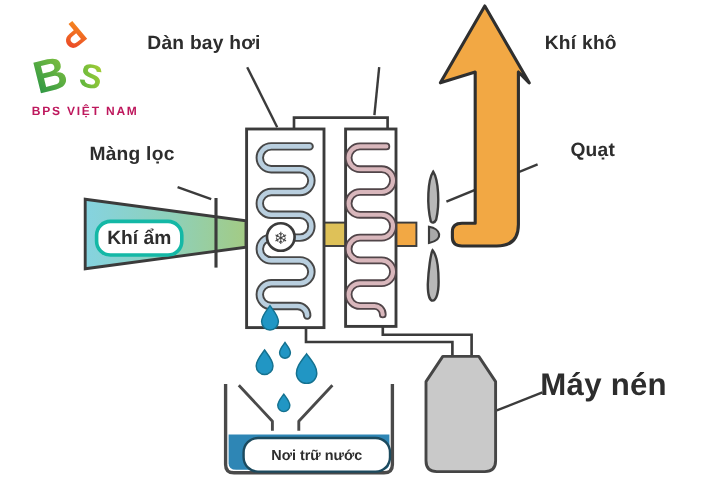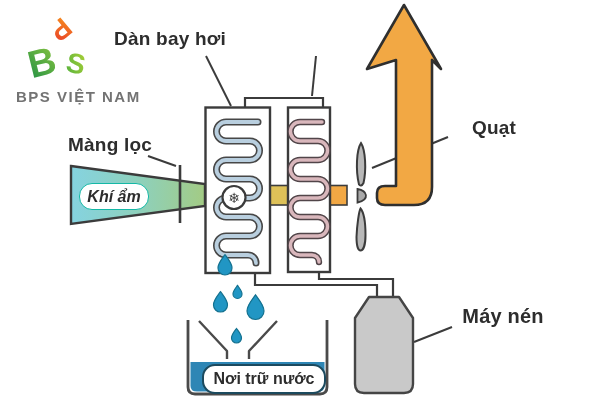--- a/index.html
+++ b/index.html
@@ -1,27 +1,27 @@
 <!DOCTYPE html>
 <html><head>
 <meta charset="utf-8">
 <style>
   html,body{margin:0;padding:0;background:#fff;}
   #stage{position:relative;width:600px;height:400px;background:#ffffff;overflow:hidden;
          font-family:"Liberation Sans", sans-serif;}
   #diagram-svg{position:absolute;left:0;top:0;}
   .lbl{position:absolute;transform:translateX(-50%);white-space:nowrap;
-       font-weight:700;font-size:19px;color:#2d2d2d;letter-spacing:.2px;z-index:3;}
-  .lbl-big{font-size:20px;}
+       font-weight:700;font-size:16px;color:#2d2d2d;letter-spacing:.2px;z-index:3;}
+  .lbl-big{font-size:26px;}
   .pill{position:absolute;z-index:3;display:flex;align-items:center;justify-content:center;
         background:#ffffff;border-radius:13px;font-weight:700;color:#2d2d2d;}
-  #humid-pill{left:79px;top:183px;width:68px;height:25px;font-size:16px;border:1px solid #14b8a6;font-style:italic;}
-  #tank-pill{left:202px;top:364px;width:120px;height:26px;font-size:16px;border:2.5px solid #1c4a5e;}
+  #humid-pill{left:79px;top:183px;width:68px;height:25px;font-size:16px;border:3px solid #14b8a6;}
+  #tank-pill{left:202px;top:364px;width:120px;height:26px;font-size:12px;border:2.5px solid #1c4a5e;}
   #brand-text{position:absolute;left:16px;top:88px;width:110px;text-align:center;z-index:3;
-        font-weight:700;font-size:15px;letter-spacing:1.5px;color:#737373;white-space:nowrap;}
+        font-weight:700;font-size:10px;letter-spacing:1.5px;color:#be185d;white-space:nowrap;}
 </style>
 </head>
 <body>
 
 <div id="stage">
 
   <svg id="diagram-svg" width="600" height="400" viewBox="0 0 600 400">
     <defs>
       <linearGradient id="gAir" x1="0" y1="0" x2="1" y2="0">
         <stop offset="0" stop-color="#85d3e0"></stop>
@@ -99,22 +99,23 @@
     </g>
 
     <g font-family="Liberation Sans, sans-serif" font-weight="bold" text-anchor="middle">
       <text transform="translate(61,30) rotate(140)" y="10" font-size="28" fill="url(#gLogoOrange)">P</text>
       <text transform="translate(45,75) rotate(-14)" font-size="38" fill="url(#gLogoGreen)">B</text>
       <text transform="translate(74,73) rotate(12)" font-size="28" fill="url(#gLogoGreen2)">S</text>
     </g>
   </svg>
 
   <div class="lbl" style="left:170px;top:28px;">Dàn bay hơi</div>
+  <div class="lbl" style="left:484px;top:28px;">Khí khô</div>
   <div class="lbl" style="left:494px;top:117px;">Quạt</div>
-  <div class="lbl" style="left:110px;top:134px;">Màng lọc</div>
+  <div class="lbl" style="left:110px;top:120px;">Màng lọc</div>
   <div class="lbl lbl-big" style="left:503px;top:305px;">Máy nén</div>
 
   <div class="pill" id="humid-pill">
     <span>Khí ẩm</span>
   </div>
   <div class="pill" id="tank-pill">
     <span>Nơi trữ nước</span>
   </div>
 
   <div id="brand-text">BPS VIỆT NAM</div>

